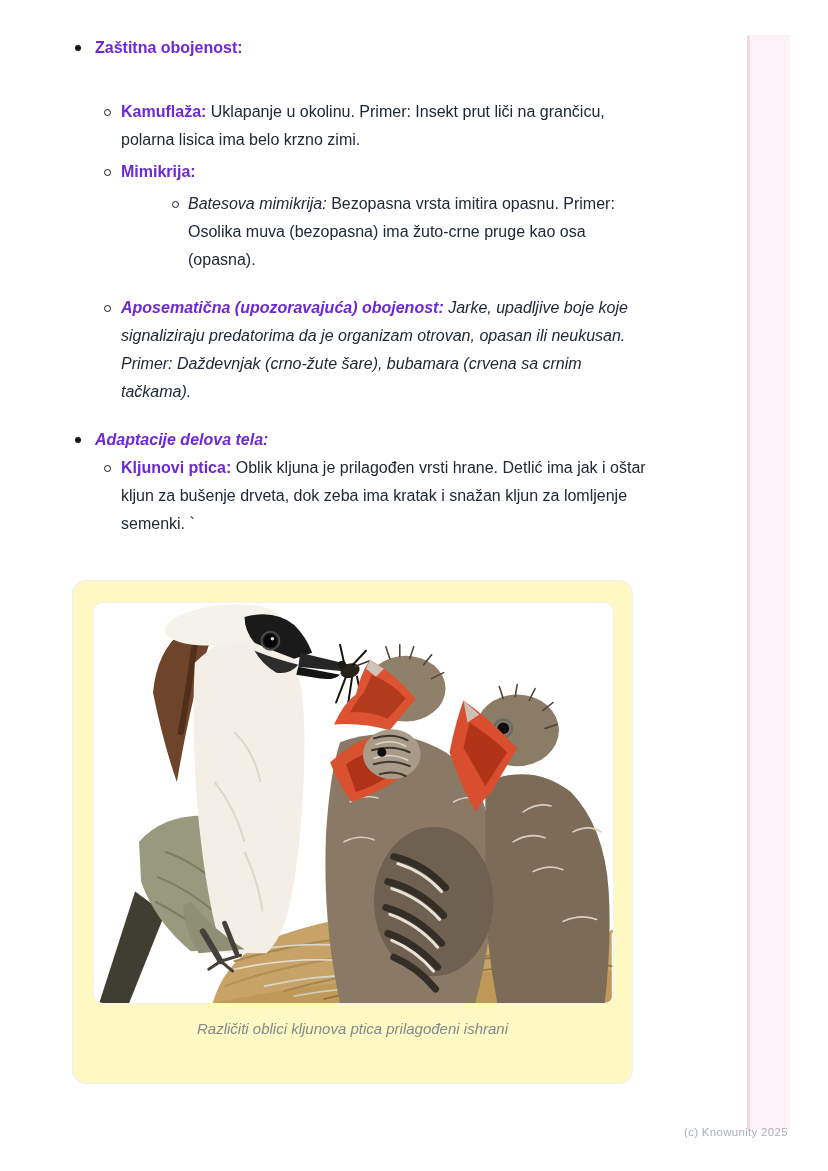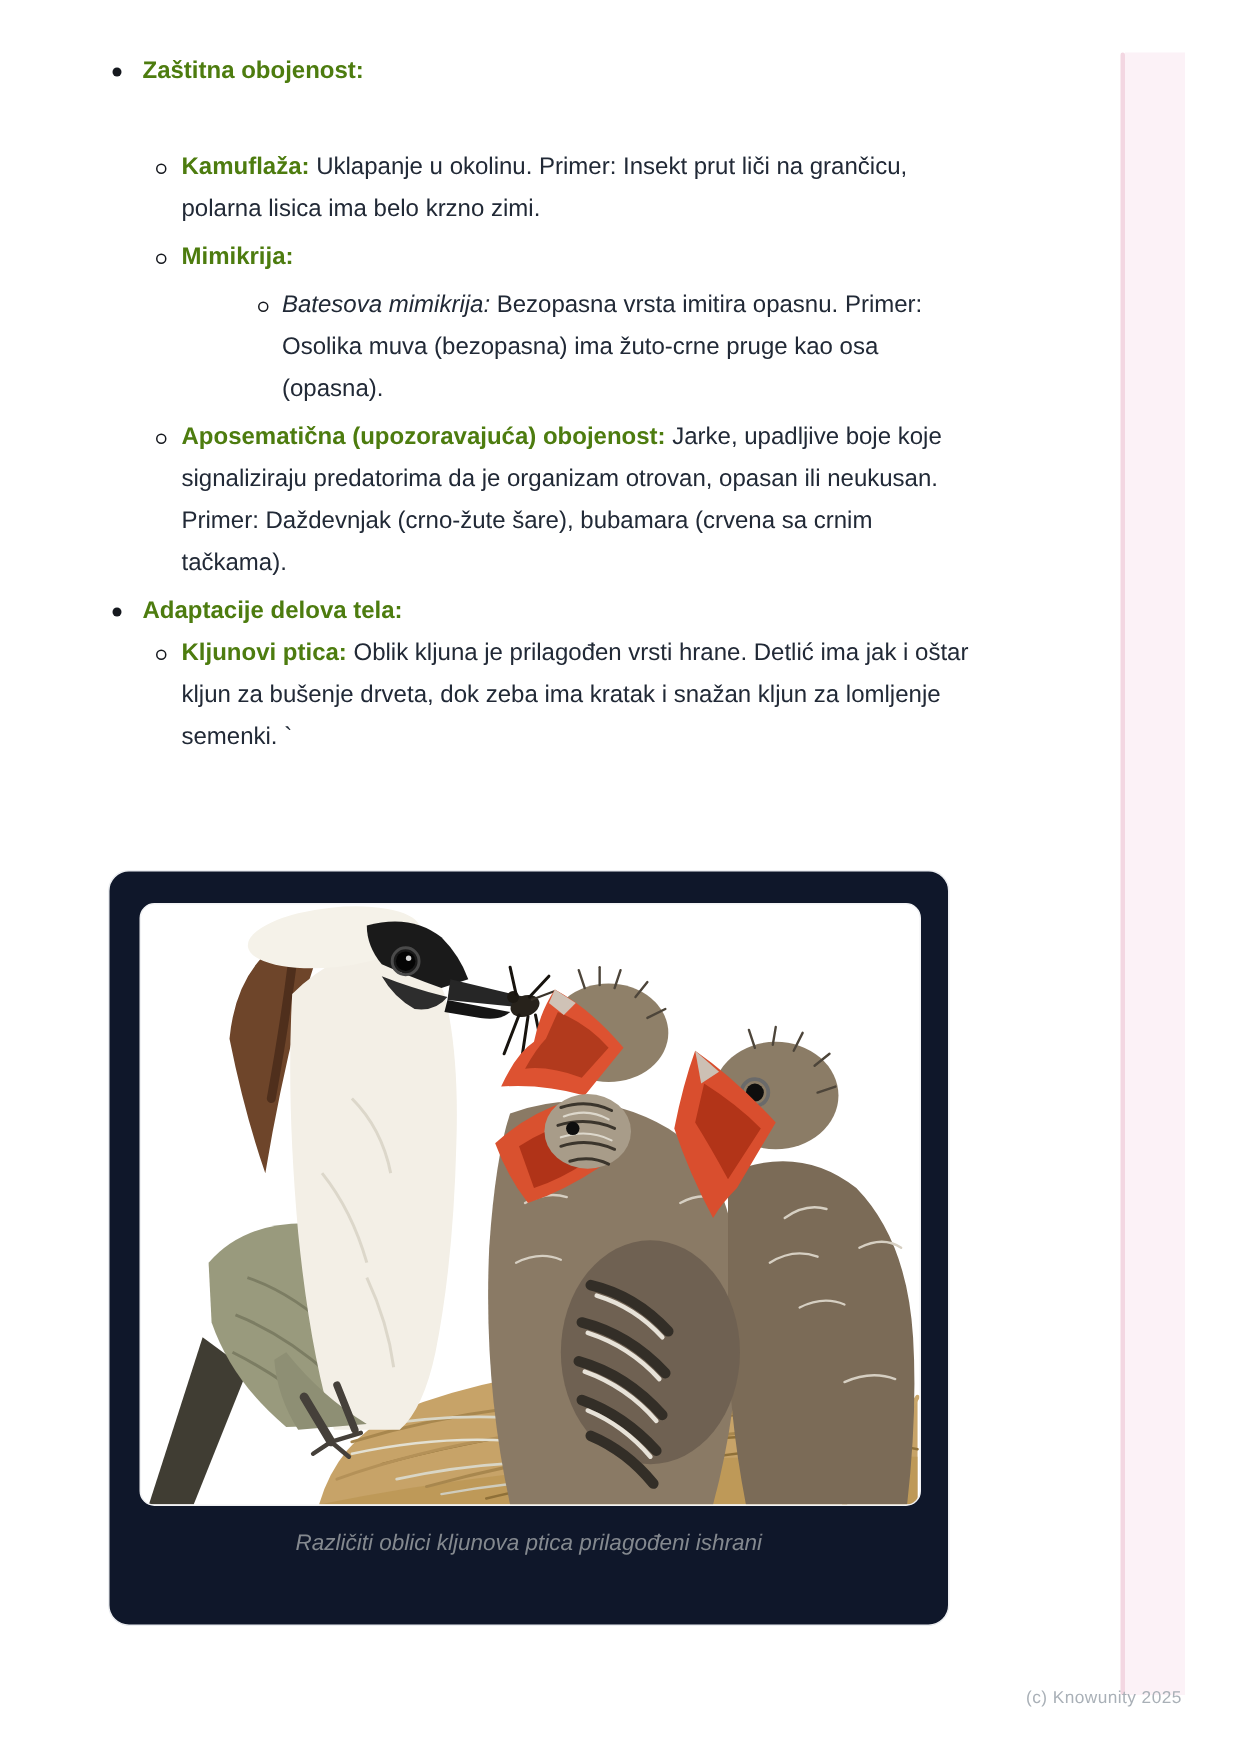--- a/index.html
+++ b/index.html
@@ -17,37 +17,37 @@
 
   
   .accent-strip { position:absolute; left:747px; top:35px; width:43px; height:1095px; z-index:1; }
   .strip-line { position:absolute; left:0; top:0; width:3px; height:100%; background:#f3d7e2; border-radius:2px; }
   .strip-fill { position:absolute; left:3px; top:0; width:40px; height:100%; background:#fcf2f7; }
 
   
   .content { position:absolute; left:0; top:34px; width:648px; z-index:2; }
   .li { display:flex; align-items:flex-start; font-size:16px; line-height:28px; }
   .li-text { margin:0; }
-  .lead-bold { font-weight:bold; color:#4d7c0f; }
+  .lead-bold { font-weight:bold; color:#6d28d9; }
   .lead-italic { font-style:italic; }
   .bullet { flex:0 0 auto; margin-top:11px; }
   .b-solid { width:6px; height:6px; border-radius:50%; background:#15181e; }
   .b-open { width:7px; height:7px; border-radius:50%; border:1.5px solid #15181e; background:transparent; }
   .lvl1 .bullet { margin-left:75px; margin-right:14px; }
   .lvl2 .bullet { margin-left:104px; margin-right:10px; }
   .lvl3 .bullet { margin-left:132px; margin-right:9px; }
   .mt20 { margin-top:36px; } .mt19 { }
-  .mt8 { margin-top:4px; } .mt4 { margin-top:4px;padding-left:40px; } .mt2 { margin-top:4px; }
+  .mt8 { margin-top:20px;font-style:italic; } .mt4 { margin-top:4px;padding-left:40px; } .mt2 { margin-top:4px; }
 
   
   .card {
     position:absolute; left:72px; top:580px; width:561px;
     padding:21px 20px 44px;
     border:1px solid #eceef1; border-radius:14px;
-    background:#0f172a; z-index:2;
+    background:#fef9c3; z-index:2;
   }
   .photo {
     width:521px; height:402px;
     border:1px solid #f1f2f4; border-radius:10px;
     overflow:hidden; background:#ffffff;
   }
   .photo svg { display:block; width:519px; height:400px; }
   figcaption {
     margin-top:14px; text-align:center;
     font-style:italic; font-size:15px; line-height:21px; color:#84898f;

